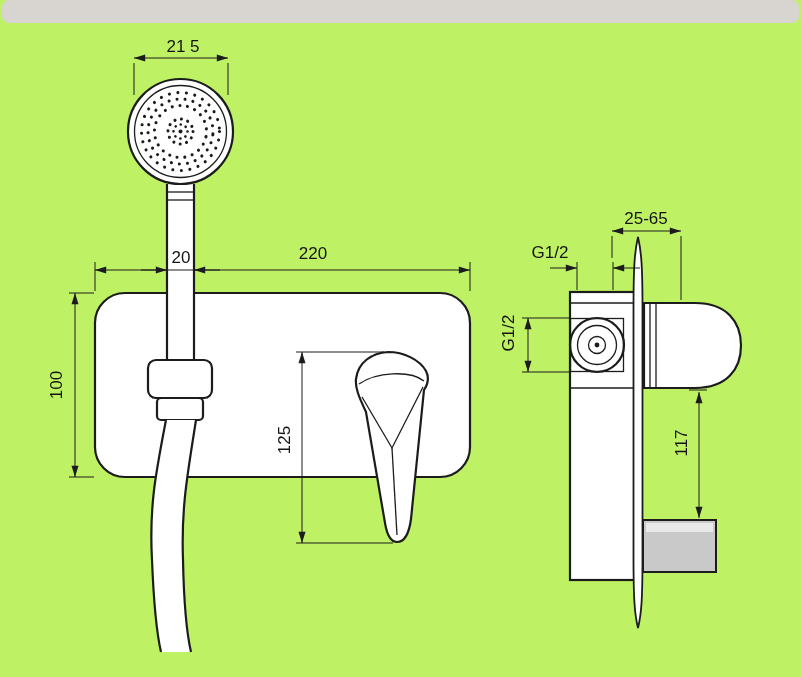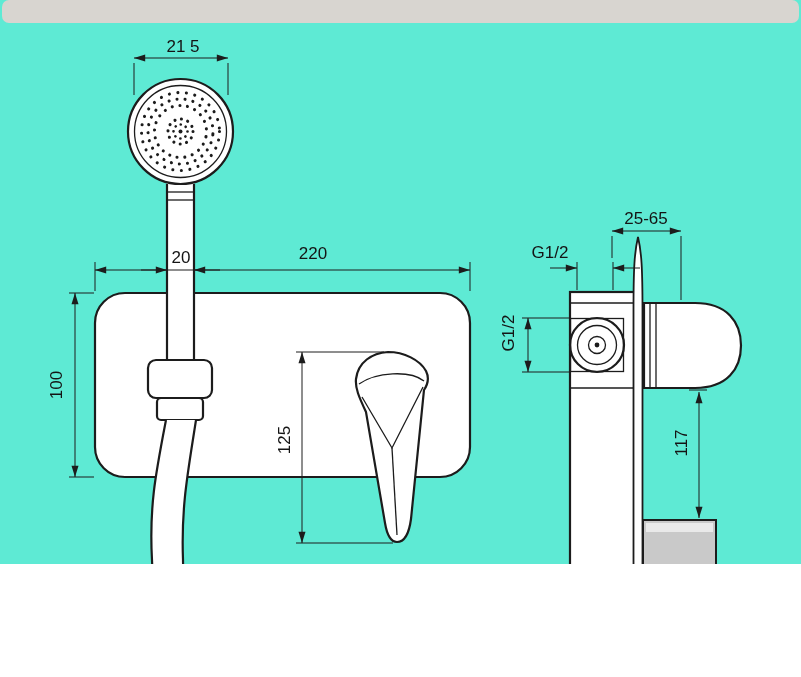--- a/index.html
+++ b/index.html
@@ -1,16 +1,16 @@
 <!DOCTYPE html>
 <html><head>
 <meta charset="utf-8">
 <style>
   html,body{margin:0;padding:0;background:#ffffff;}
-  .stage{position:relative;width:801px;height:564px;background:#5eead4;overflow:hidden;
+  .stage{position:relative;width:801px;height:677px;background:#bef264;overflow:hidden;
          font-family:"Liberation Sans",sans-serif;}
   .stage svg{position:absolute;left:0;top:0;}
   .dim{stroke:#1c1c1c;stroke-width:1;fill:none;}
   .out{stroke:#1c1c1c;stroke-width:2.2;fill:#ffffff;}
   .outn{stroke:#1c1c1c;stroke-width:2.2;fill:none;}
   .thin{stroke:#1c1c1c;stroke-width:1.3;fill:none;}
   .mask{fill:#ffffff;stroke:none;}
   .dots{fill:none;stroke:#1c1c1c;stroke-width:3.1;stroke-linecap:round;}
   .dots2{fill:none;stroke:#1c1c1c;stroke-width:2.7;stroke-linecap:round;}
   .dimtext{font-size:17px;fill:#141414;font-family:"Liberation Sans",sans-serif;}

